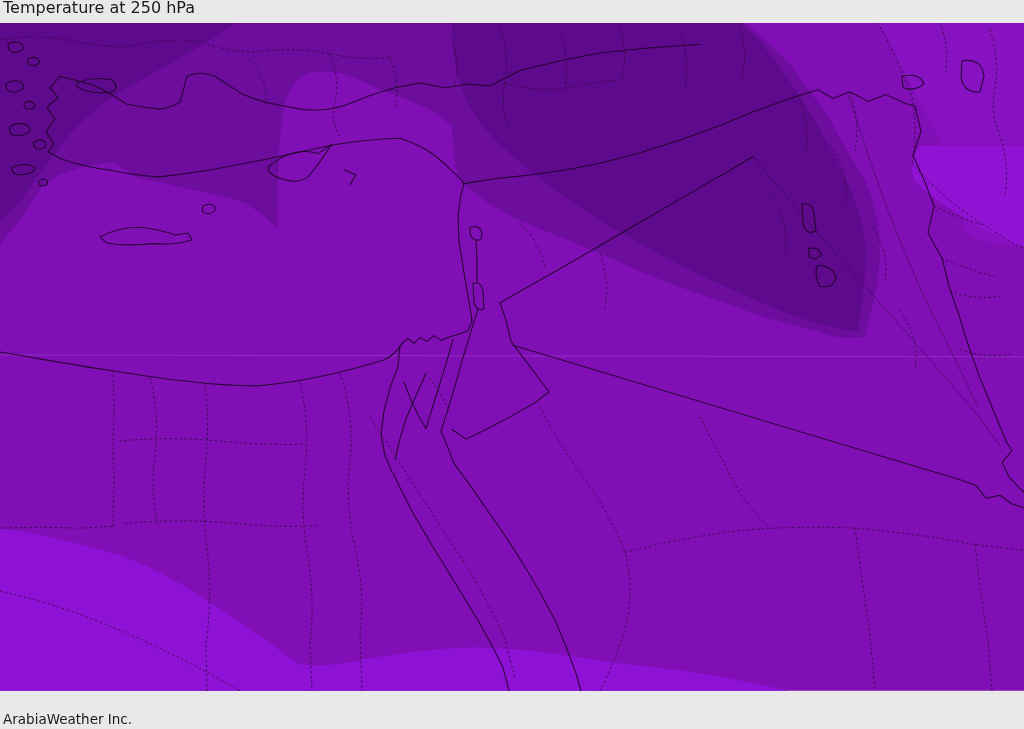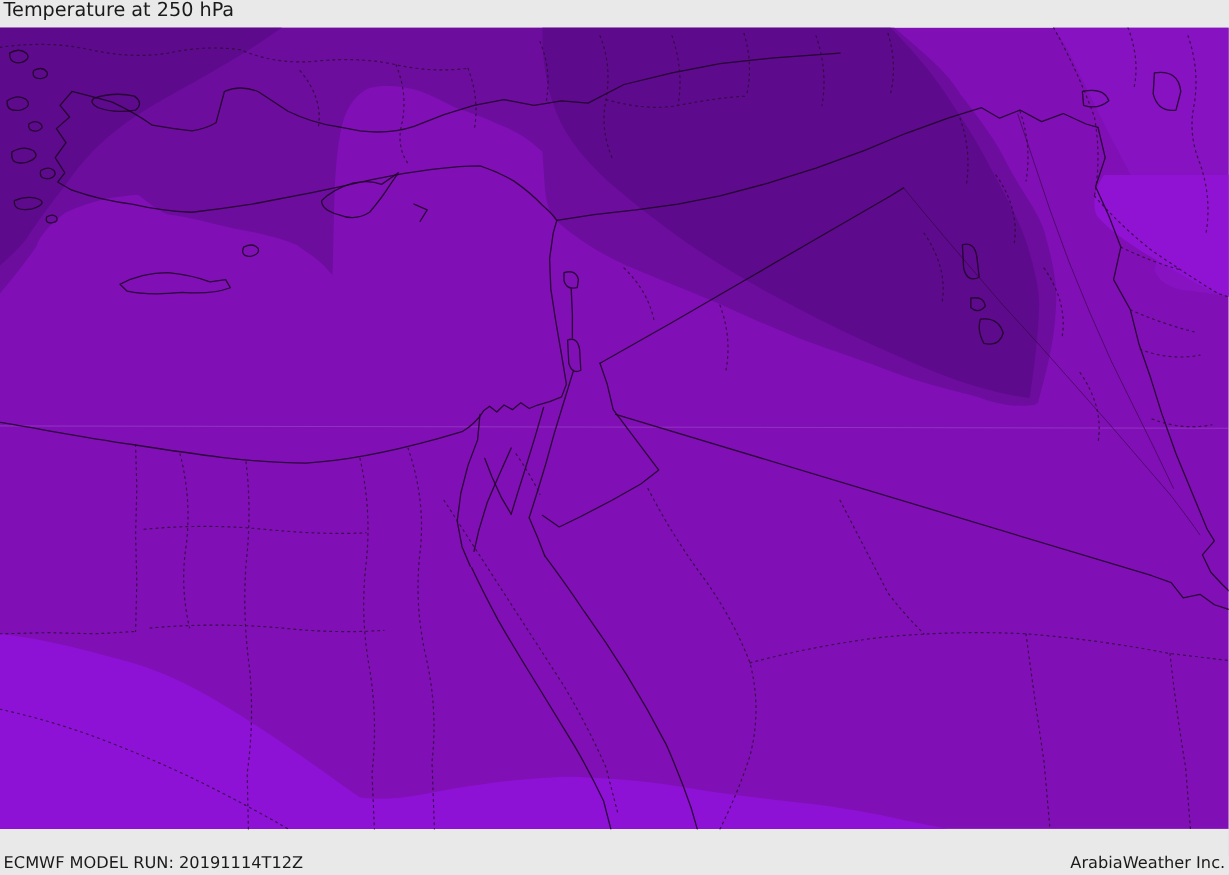--- a/index.html
+++ b/index.html
@@ -126,17 +126,16 @@
            M 625,570 Q 680,555 735,548 Q 795,542 855,545 Q 915,550 975,562 L 1024,568
            M 855,545 Q 862,600 870,655 L 875,713 M 975,562 Q 980,610 988,660 L 992,713
            M 700,430 Q 720,470 740,510 Q 755,530 770,545" stroke="#2A0A33"></path>
       <path class="dot" d="M 520,230 Q 540,250 545,275 M 600,262 Q 610,290 605,318
            M 770,200 Q 790,230 785,260 M 830,150 Q 850,180 845,210
            M 870,230 Q 890,260 885,290 M 900,320 Q 920,350 915,380" stroke="#2A0A33"></path>
     </g>
   </svg>
 
   <div id="botbar" class="bar" style="background: rgb(233, 233, 233); color: rgb(26, 26, 26);">
-    <span>ECMWF MODEL RUN: 20191114T12Z</span>
     <span>ArabiaWeather Inc.</span>
   </div>
 
 </div>
 
 </body></html>

